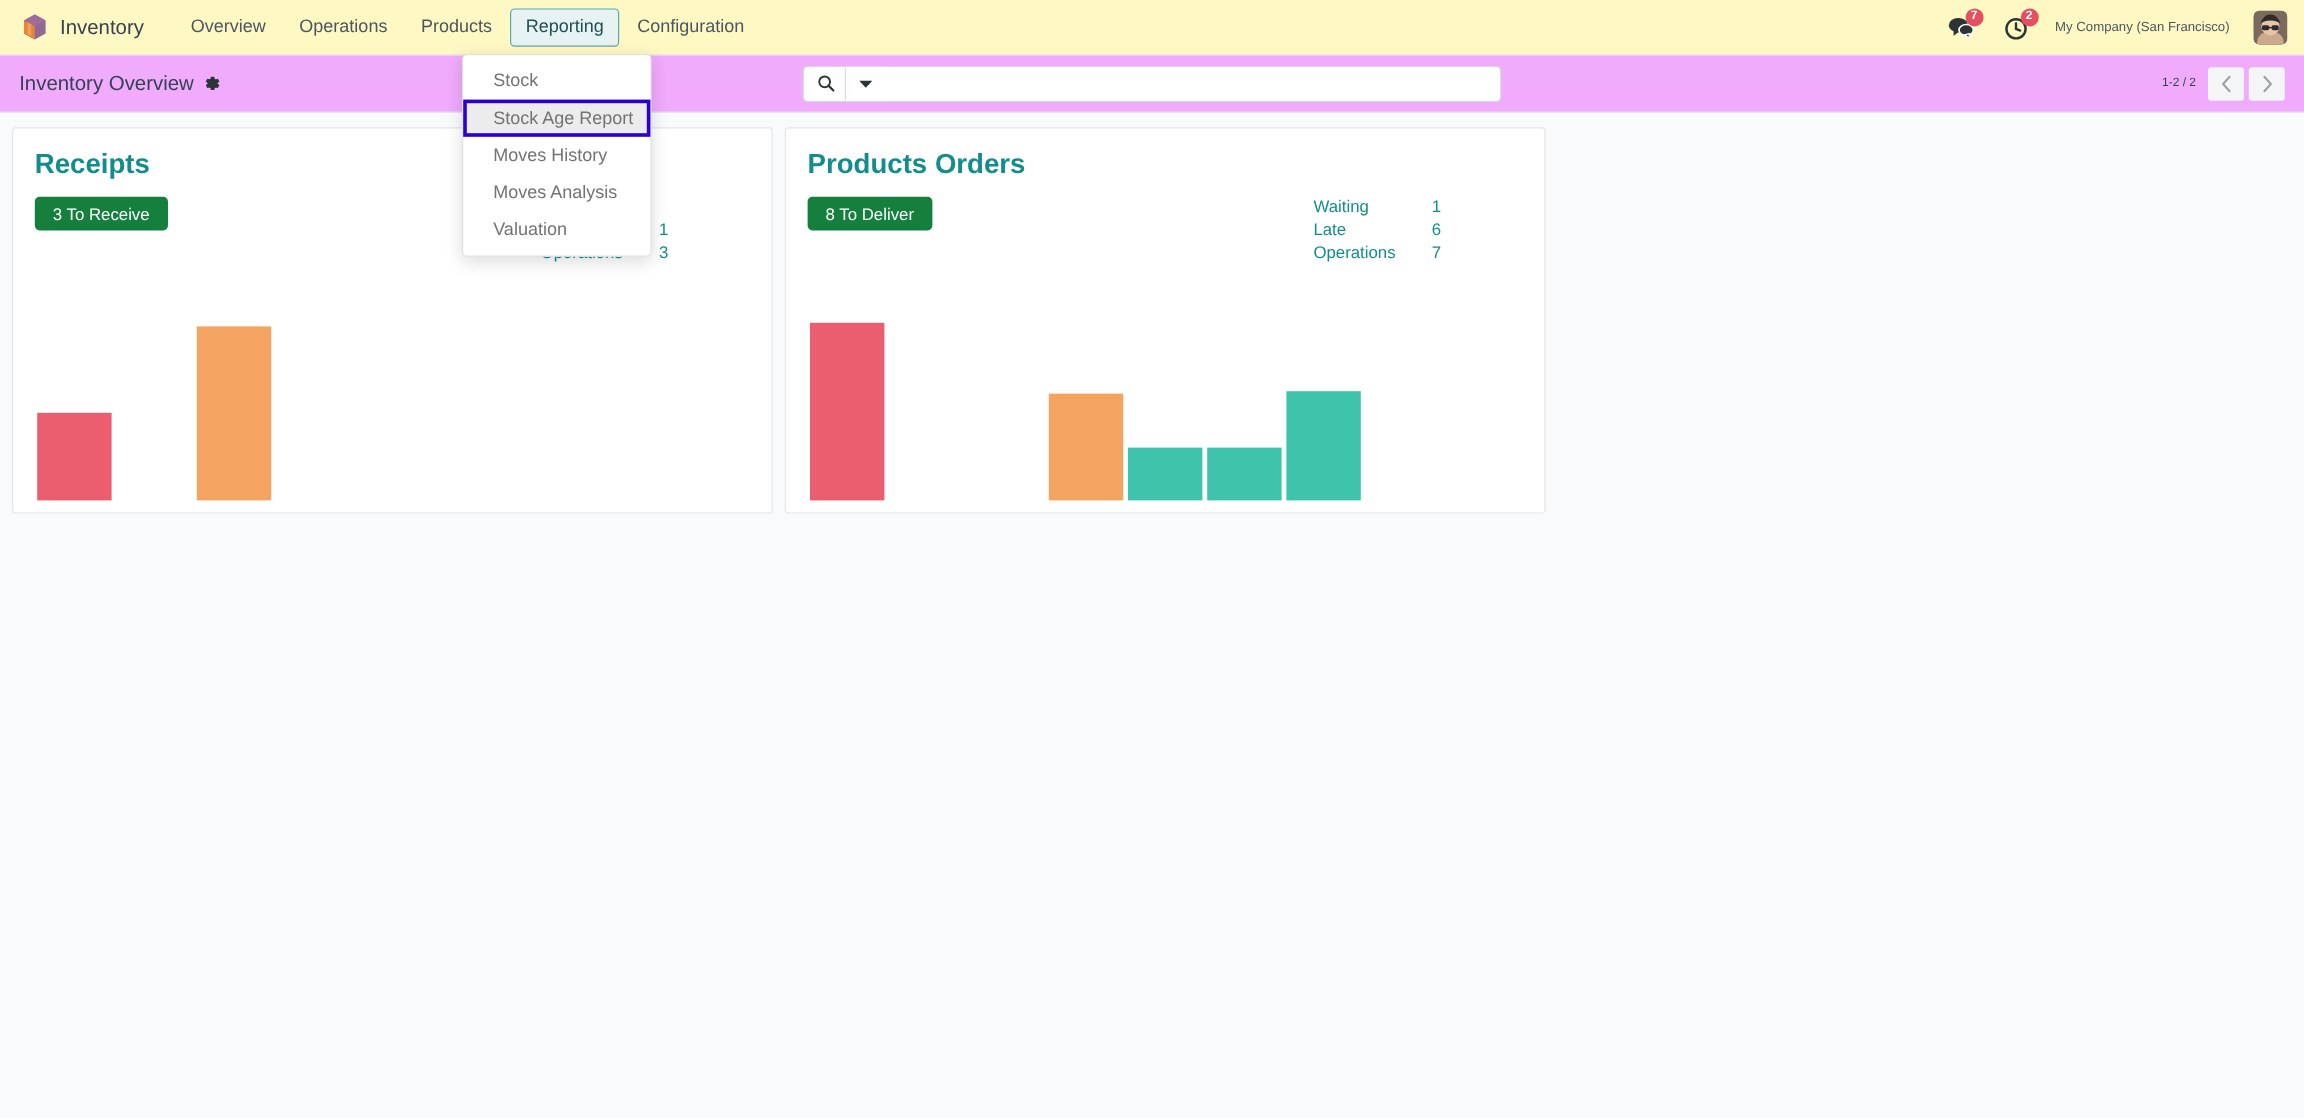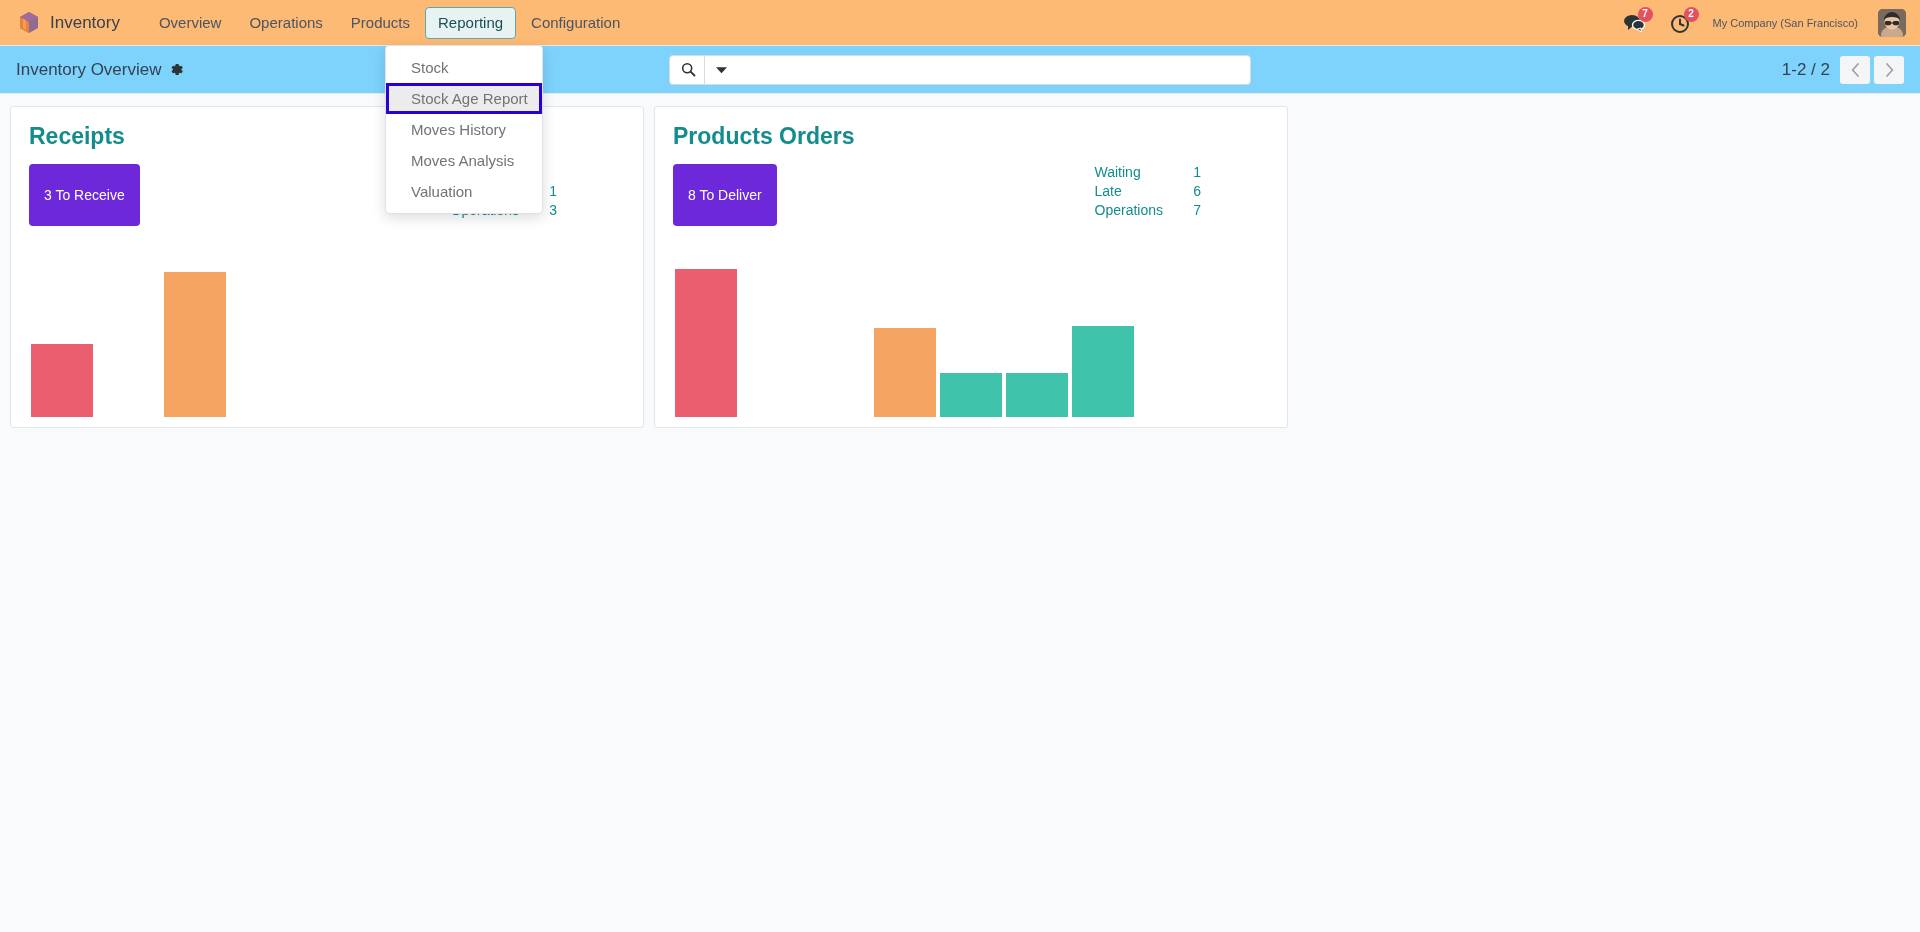--- a/index.html
+++ b/index.html
@@ -7,21 +7,21 @@
     width: 1920px; height: 932px;
     background: #f9fafb;
     font-family: "Liberation Sans", sans-serif;
     color: #374151;
     overflow: hidden;
   }
 
   
   .navbar {
     height: 46px;
-    background: #fdba74;
+    background: #fef9c3;
     display: flex;
     align-items: center;
     padding: 0 14px 0 16px;
     border-bottom: 1px solid #e7e9ed;
     position: relative;
     z-index: 60;
   }
   .brand-logo {
     width: 26px; height: 26px;
     position: relative;
@@ -118,21 +118,21 @@
     background: #ececec;
     outline: 3px solid #2b00d4;
     outline-offset: -3px;
     position: relative;
     z-index: 2;
   }
 
   
   .control-panel {
     height: 48px;
-    background: #7dd3fc;
+    background: #f0abfc;
     border-bottom: 1px solid #e7e9ed;
     display: flex;
     align-items: center;
     padding: 0 16px;
     position: relative;
     z-index: 40;
   }
   .breadcrumb {
     display: flex;
     align-items: center;
@@ -176,21 +176,21 @@
     cursor: pointer;
     background: #fff;
   }
   .pager {
     margin-left: auto;
     display: flex;
     align-items: center;
     gap: 4px;
   }
   .pager-value {
-    font-size: 17px;
+    font-size: 10px;
     color: #374151;
     margin-right: 6px;
     white-space: nowrap;
   }
   .pager-btn {
     width: 30px; height: 28px;
     display: flex; align-items: center; justify-content: center;
     background: #f4f5f6;
     border-radius: 3px;
     cursor: pointer;
@@ -218,24 +218,24 @@
     color: #128c8c;
     padding: 16px 0 0 18px;
     cursor: pointer;
   }
   .card-body {
     display: flex;
     padding: 14px 18px 0 18px;
     align-items: flex-start;
   }
   .btn-primary {
-    background: #6d28d9;
+    background: #15803d;
     color: #ffffff;
     font-size: 14px;
-    padding: 23px 15px;
+    padding: 6px 15px;
     border-radius: 4px;
     border: none;
     cursor: pointer;
     font-family: "Liberation Sans", sans-serif;
     white-space: nowrap;
   }
   .stats {
     margin-left: auto;
     margin-right: 68px;
     display: grid;

